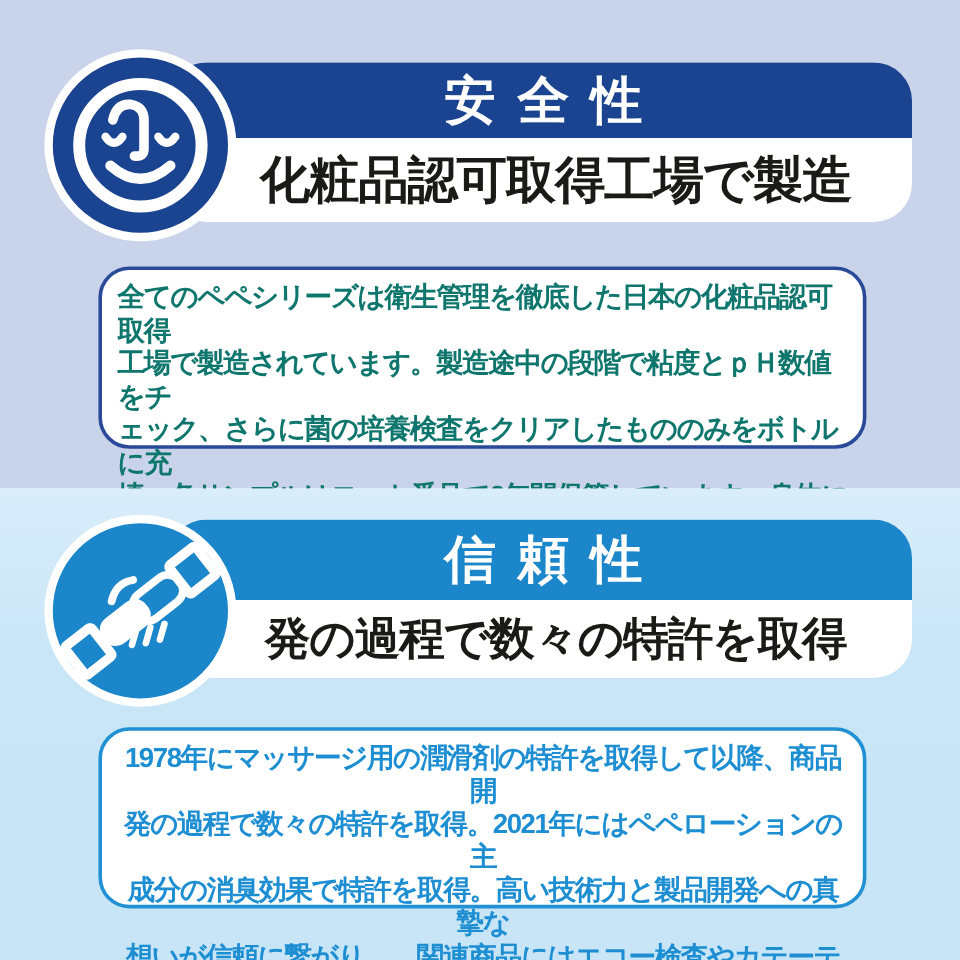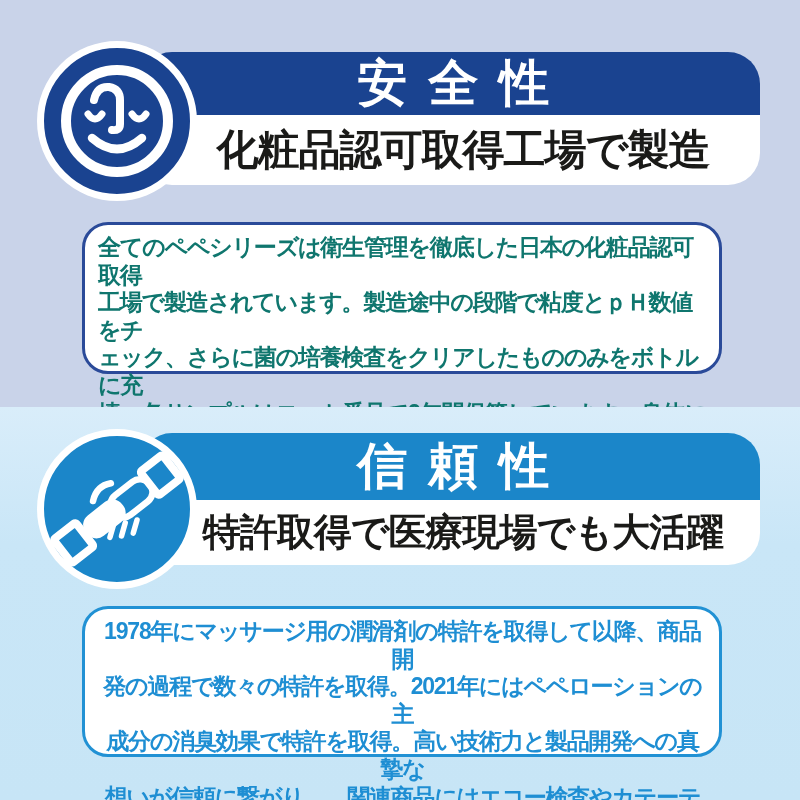--- a/index.html
+++ b/index.html
@@ -9,21 +9,21 @@
   }
   .sec{position:absolute;left:0;width:800px;}
   .sec-safety{top:0;height:407px;background:#c9d3e9;}
   .sec-reliability{top:407px;height:393px;background:linear-gradient(180deg,#d9edfa 0%,#c9e6f7 35%,#c7e5f6 100%);text-align:center;}
 
   
   .banner{position:absolute;left:140px;width:620px;border-radius:32px;overflow:hidden;}
   .banner-title{
     display:flex;align-items:center;justify-content:center;
     color:#fff;font-family:"DejaVu Serif","Liberation Serif",serif;font-weight:bold;
-    font-size:50px;letter-spacing:.42em;padding-left:.55em;
+    font-size:43px;letter-spacing:.42em;padding-left:.55em;
   }
   .banner-sub{
     display:flex;align-items:center;justify-content:center;background:#ffffff;
     color:#1a1a18;font-family:"DejaVu Serif","Liberation Serif",serif;font-weight:bold;
     letter-spacing:-1px;padding-left:26px;
   }
   .sec-safety .banner{top:52px;}
   .sec-safety .banner-title{height:63px;background:#1a4390;}
   .sec-safety .banner-sub{height:70px;font-size:42px;}
   .sec-reliability .banner{top:26px;}
@@ -72,21 +72,21 @@
 工場で製造されています。製造途中の段階で粘度とｐＨ数値をチ
 ェック、さらに菌の培養検査をクリアしたもののみをボトルに充
 填。各サンプルはロット番号で3年間保管しています。身体に使
 うものだからこそ、厳重で徹底した製品管理を行っております。</p>
   </div>
 </div>
 
 <div class="sec sec-reliability">
   <div class="banner">
     <div class="banner-title">信頼性</div>
-    <div class="banner-sub">特許取得で医療現場でも大活躍</div>
+    <div class="banner-sub">発の過程で数々の特許を取得</div>
   </div>
   <div class="icon-circle">
     <svg viewBox="0 0 162 162" xmlns="http://www.w3.org/2000/svg">
       <circle cx="81" cy="81" r="76.5" fill="#1b86c9" stroke="#ffffff" stroke-width="7"></circle>
       <g transform="rotate(-38 81 81)">
         <rect x="12" y="66" width="28" height="30" rx="2" fill="none" stroke="#ffffff" stroke-width="8" stroke-linejoin="round"></rect>
         <rect x="122" y="66" width="28" height="30" rx="2" fill="none" stroke="#ffffff" stroke-width="8" stroke-linejoin="round"></rect>
         <rect x="42" y="68" width="46" height="26" rx="12" fill="#ffffff"></rect>
         <rect x="76" y="69" width="46" height="25" rx="12" fill="none" stroke="#ffffff" stroke-width="6.5"></rect>
         <path d="M58 99 l11 -8 M68 105 l11 -8 M79 110 l11 -8" fill="none" stroke="#ffffff" stroke-width="5.5" stroke-linecap="round"></path>

